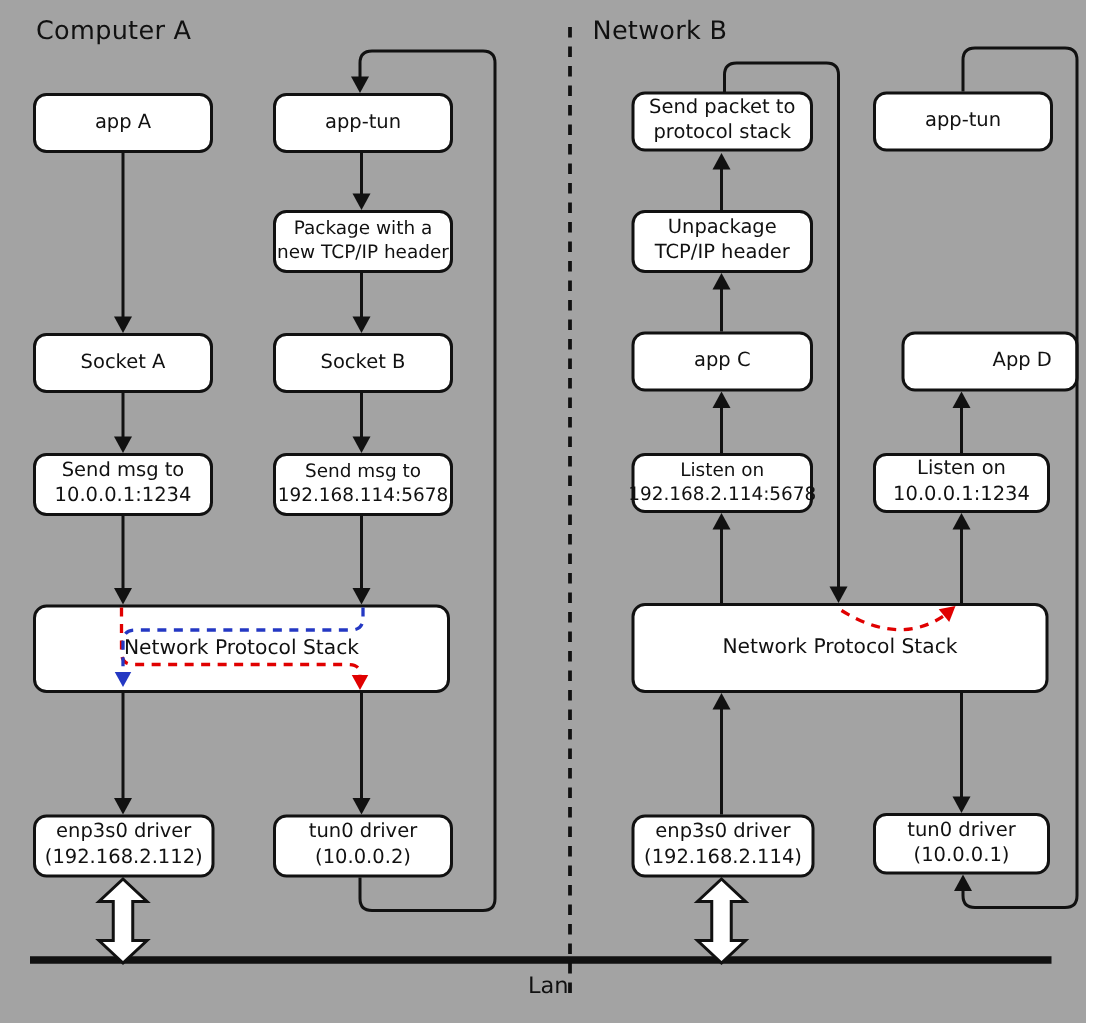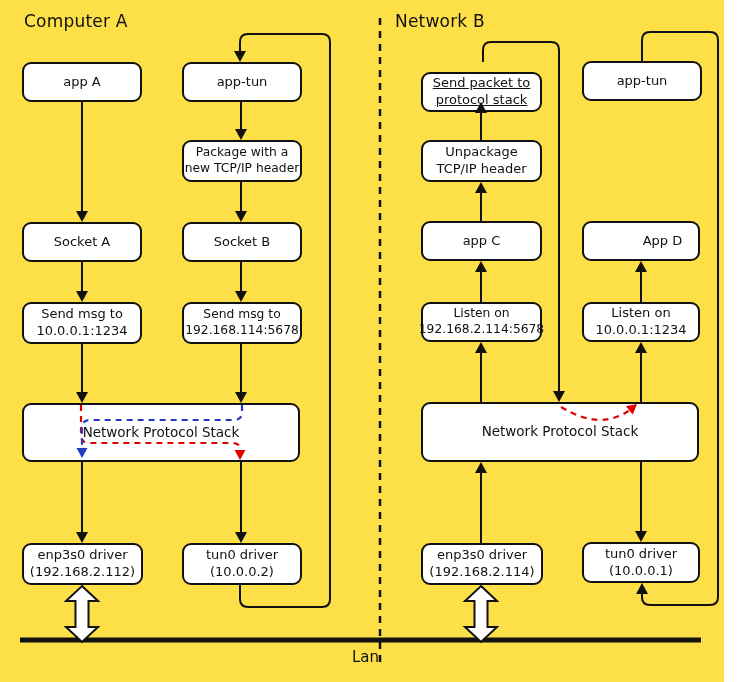--- a/index.html
+++ b/index.html
@@ -1,17 +1,17 @@
 <!DOCTYPE html>
 <html><head>
 <meta charset="utf-8">
 <style>
   html,body{margin:0;padding:0;background:#ffffff;}
   #stage{
-    position:relative;width:724px;height:682px;background:#fde047;
+    position:relative;width:724px;height:682px;background:#a3a3a3;
     font-family:"DejaVu Sans","Liberation Sans",sans-serif;color:#111;
     overflow:hidden;
   }
   .node{
     position:absolute;box-sizing:border-box;background:#fff;
     border:2px solid #111;border-radius:9px;
     display:flex;align-items:center;justify-content:center;
     text-align:center;font-size:13px;line-height:1.28;white-space:pre-line;
     z-index:1;
   }
@@ -42,27 +42,27 @@
   <div class="node" style="left:22px;top:302px;width:120px;height:42px;"><span>Send msg to
 10.0.0.1:1234</span></div>
   <div class="node small" style="left:182px;top:302px;width:120px;height:42px;"><span>Send msg to
 192.168.114:5678</span></div>
   <div class="node" style="left:22px;top:403px;width:278px;height:59px;font-size:13.5px;"><span>Network Protocol Stack</span></div>
   <div class="node" style="left:22px;top:543px;width:121px;height:42px;"><span>enp3s0 driver
 (192.168.2.112)</span></div>
   <div class="node" style="left:182px;top:543px;width:120px;height:42px;"><span>tun0 driver
 (10.0.0.2)</span></div>
 
-  <div class="node" style="left:421px;top:72px;width:121px;height:40px;text-decoration:underline;"><span>Send packet to
+  <div class="node" style="left:421px;top:61px;width:121px;height:40px;"><span>Send packet to
 protocol stack</span></div>
   <div class="node" style="left:582px;top:61px;width:120px;height:40px;"><span>app-tun</span></div>
   <div class="node" style="left:421px;top:140px;width:121px;height:42px;"><span>Unpackage
 TCP/IP header</span></div>
   <div class="node" style="left:421px;top:221px;width:121px;height:40px;"><span>app C</span></div>
-  <div class="node" style="left:582px;top:221px;width:118px;height:40px;padding-left:43px;"><span>App D</span></div>
+  <div class="node" style="left:601px;top:221px;width:118px;height:40px;padding-left:43px;"><span>App D</span></div>
   <div class="node small" style="left:421px;top:302px;width:121px;height:40px;"><span>Listen on
 192.168.2.114:5678</span></div>
   <div class="node" style="left:582px;top:302px;width:118px;height:40px;"><span>Listen on
 10.0.0.1:1234</span></div>
   <div class="node" style="left:421px;top:402px;width:278px;height:60px;font-size:13.5px;"><span>Network Protocol Stack</span></div>
   <div class="node" style="left:421px;top:543px;width:122px;height:42px;"><span>enp3s0 driver
 (192.168.2.114)</span></div>
   <div class="node" style="left:582px;top:542px;width:118px;height:41px;"><span>tun0 driver
 (10.0.0.1)</span></div>
 

